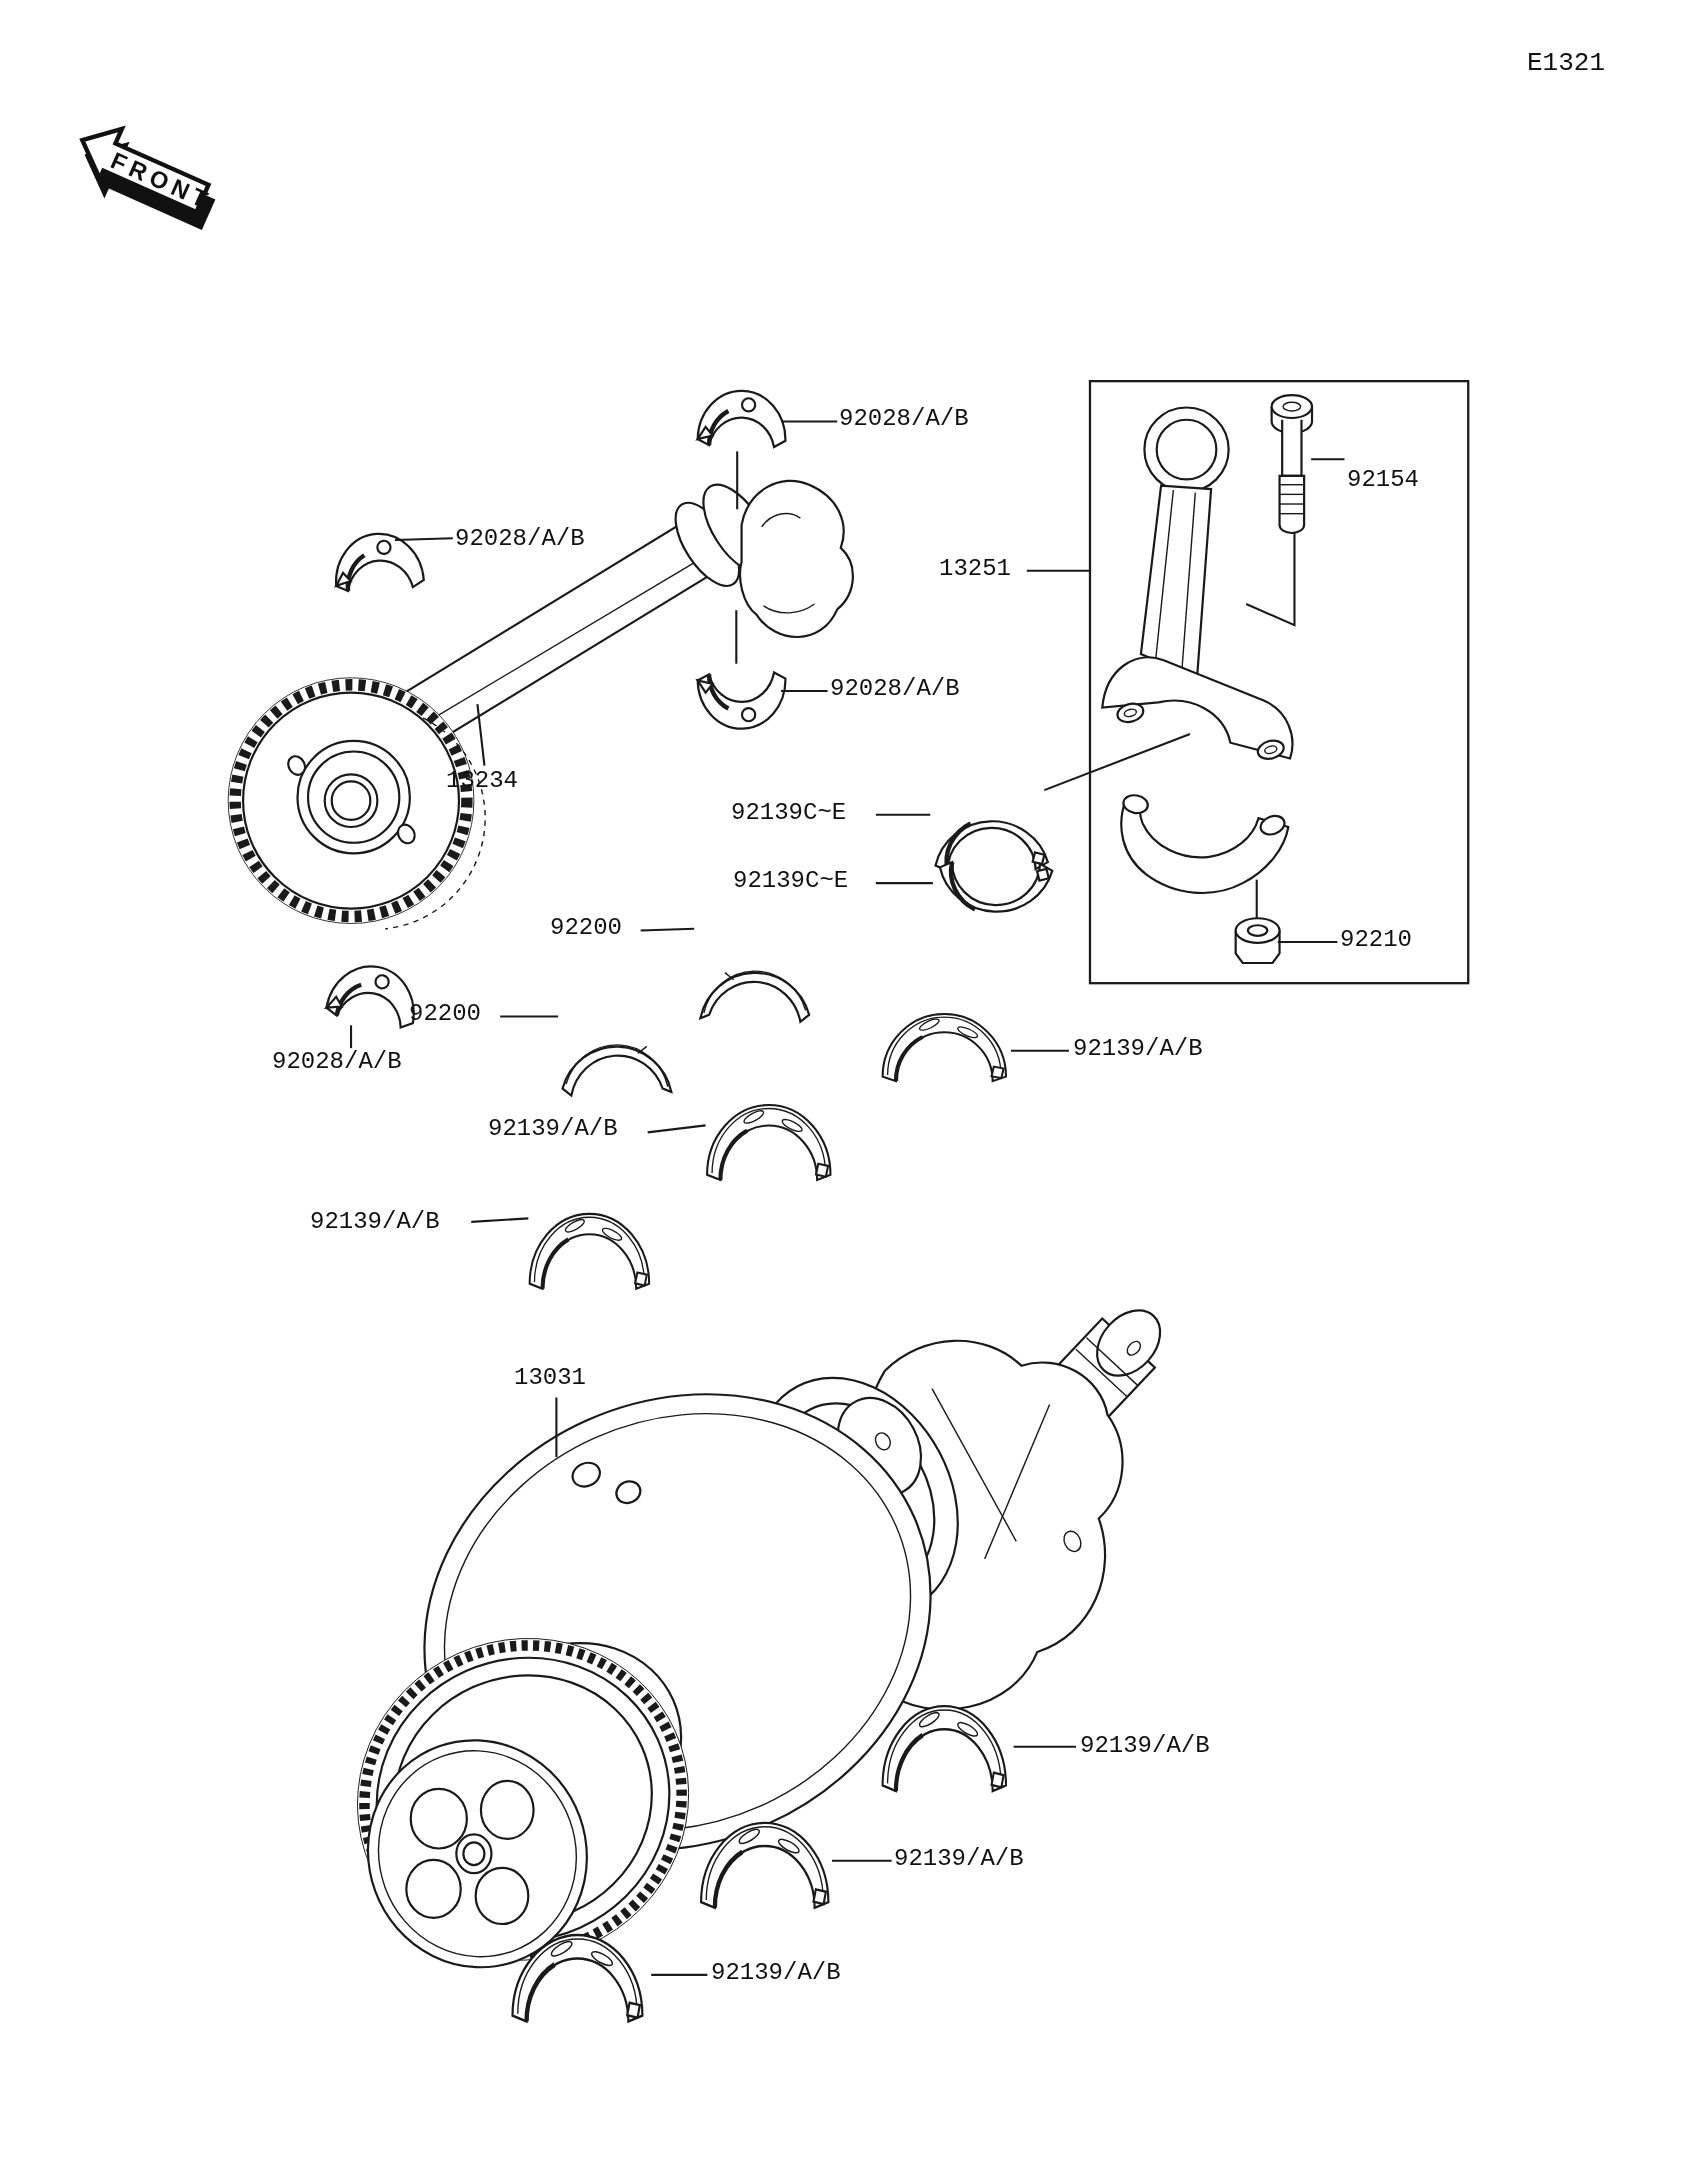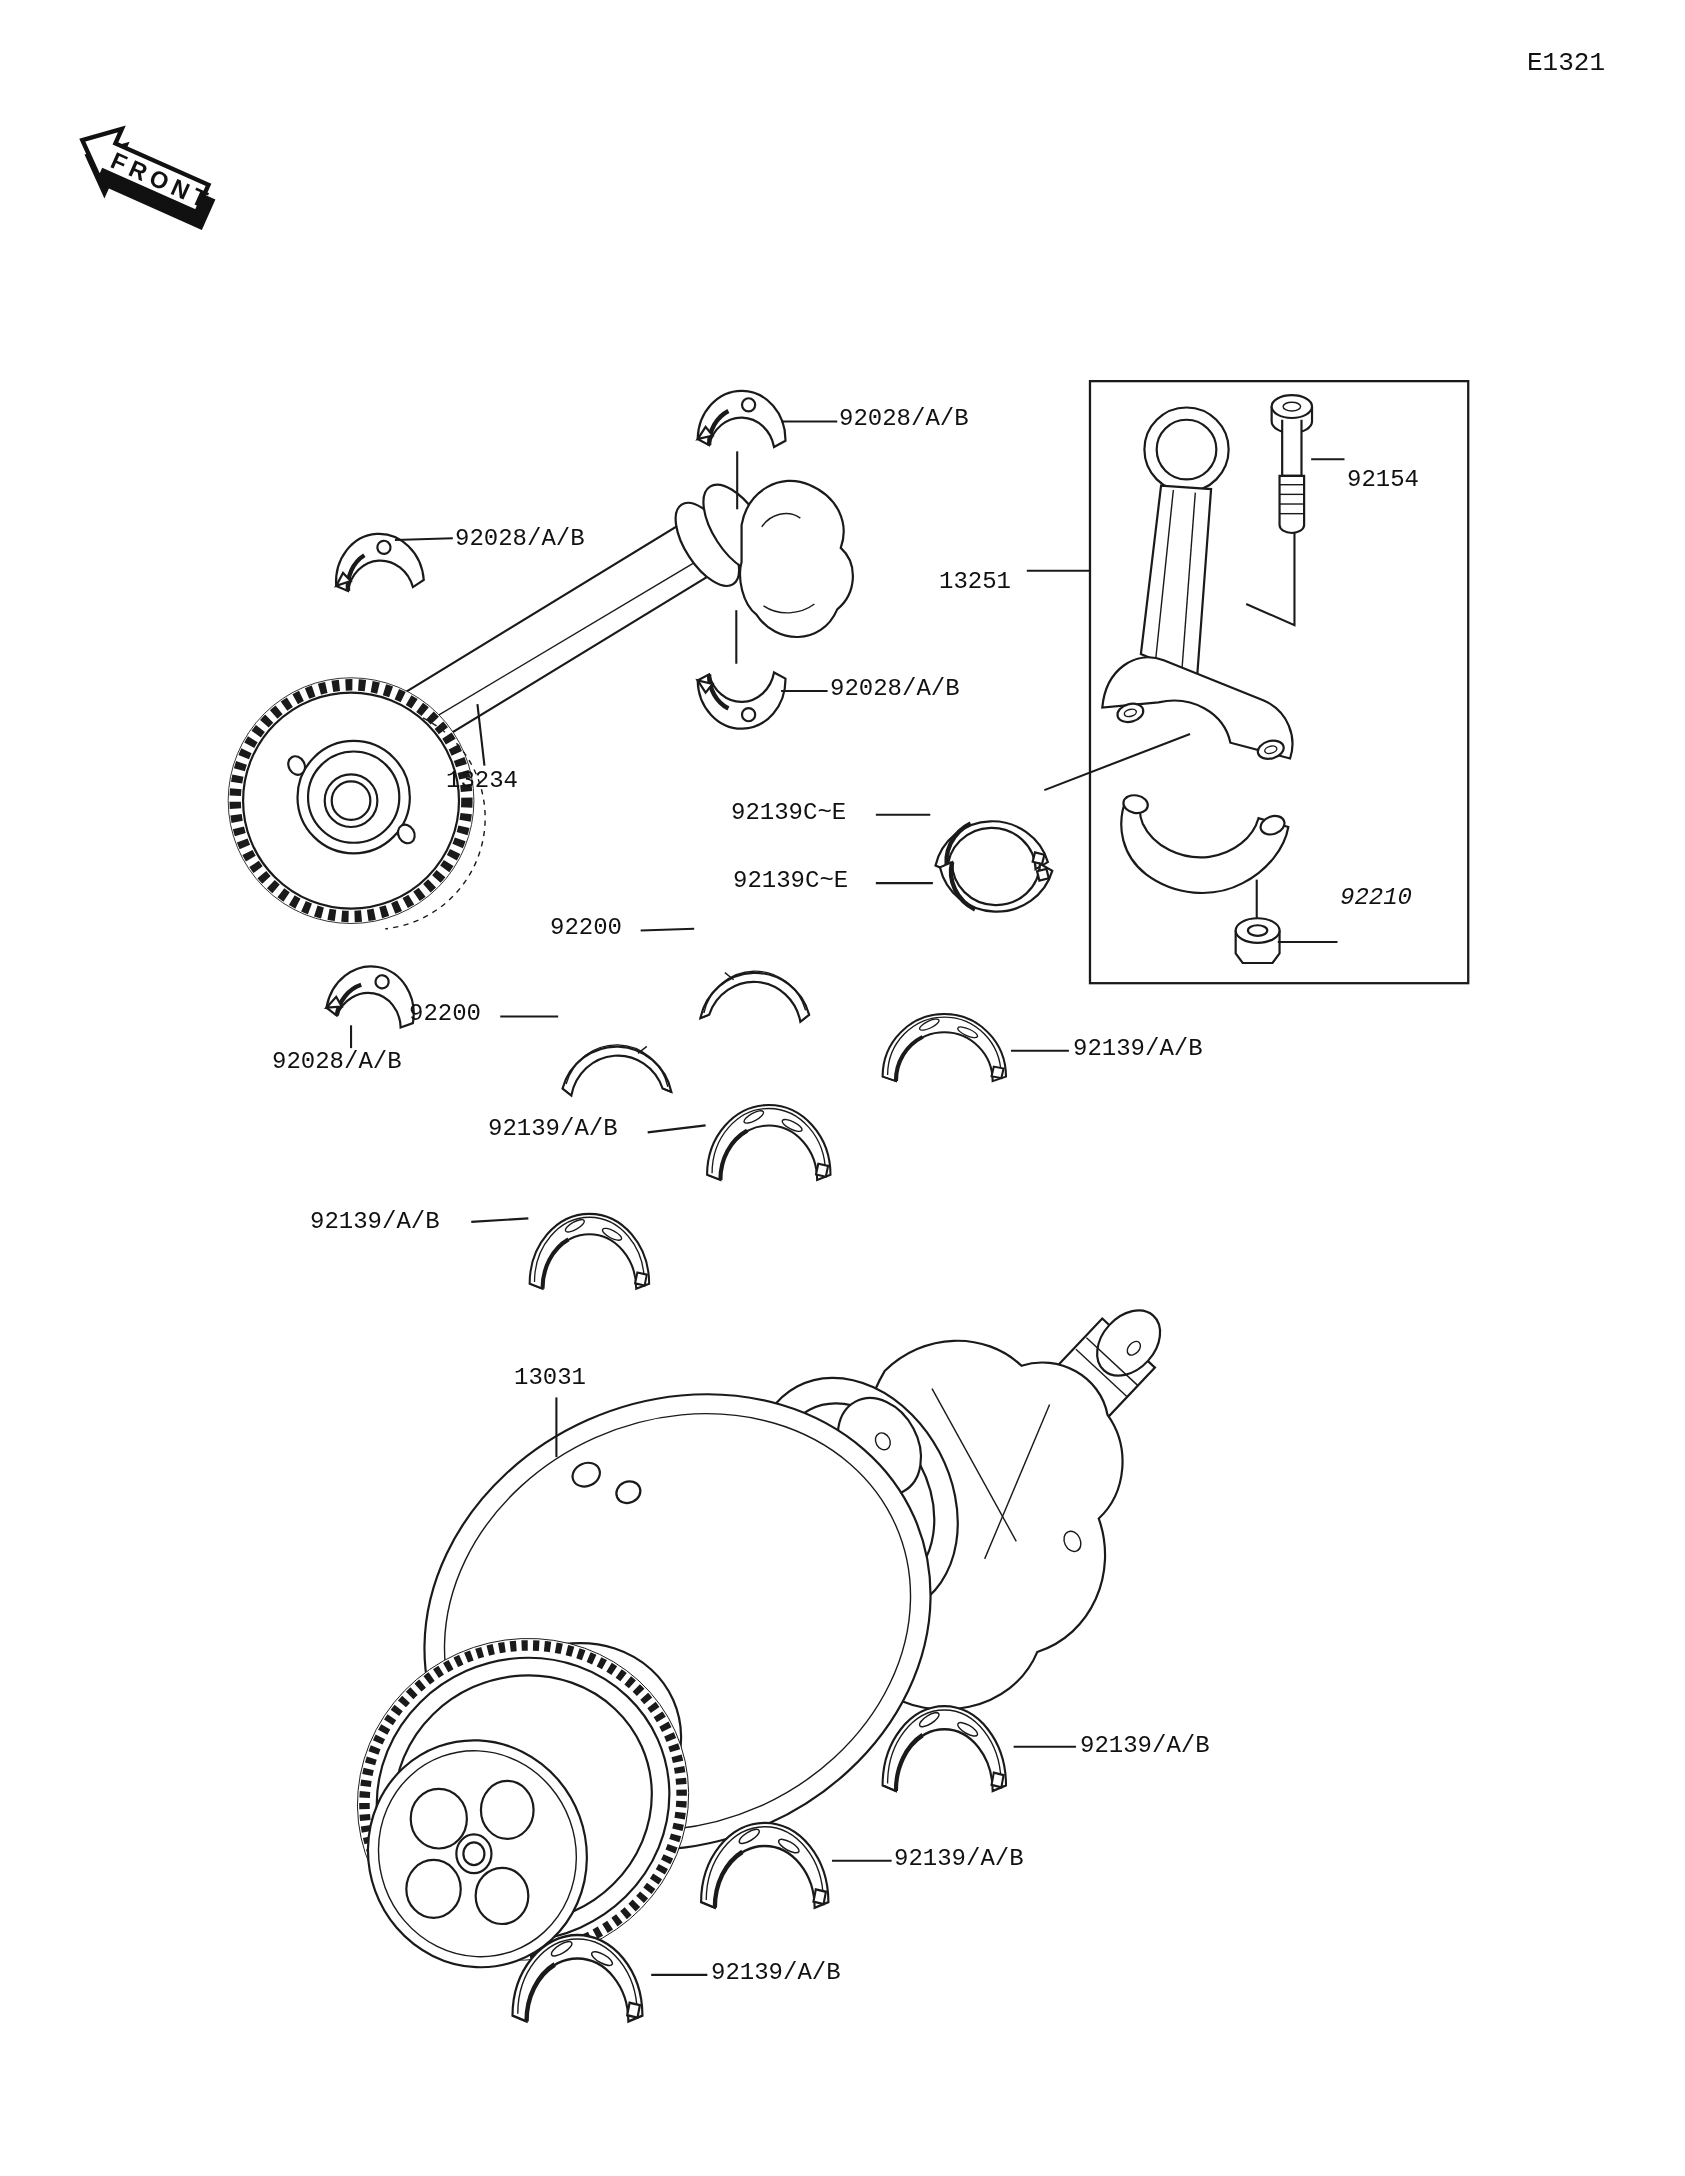--- a/index.html
+++ b/index.html
@@ -245,23 +245,23 @@
     <line class="leader" x1="948" y1="2120" x2="1016" y2="2120"></line>
     <line class="leader" x1="742" y1="2250" x2="806" y2="2250"></line>
   </g>
 </svg>
 
 <div class="lbl small" style="left:1527px;top:50px;">E1321</div>
 
 <div class="lbl" style="left:839px;top:407px;">92028/A/B</div>
 <div class="lbl" style="left:455px;top:527px;">92028/A/B</div>
 <div class="lbl" style="left:830px;top:677px;">92028/A/B</div>
-<div class="lbl" style="left:939px;top:557px;margin-top:13px;">13251</div>
+<div class="lbl" style="left:939px;top:557px;">13251</div>
 <div class="lbl" style="left:1347px;top:468px;">92154</div>
-<div class="lbl" style="left:1340px;top:886px;font-style:italic;">92210</div>
+<div class="lbl" style="left:1340px;top:928px;">92210</div>
 <div class="lbl" style="left:731px;top:801px;">92139C~E</div>
 <div class="lbl" style="left:733px;top:869px;">92139C~E</div>
 <div class="lbl" style="left:550px;top:916px;">92200</div>
 <div class="lbl" style="left:409px;top:1002px;">92200</div>
 <div class="lbl" style="left:272px;top:1050px;">92028/A/B</div>
 <div class="lbl" style="left:1073px;top:1037px;">92139/A/B</div>
 <div class="lbl" style="left:488px;top:1117px;">92139/A/B</div>
 <div class="lbl" style="left:310px;top:1210px;">92139/A/B</div>
 <div class="lbl" style="left:446px;top:769px;">13234</div>
 <div class="lbl" style="left:514px;top:1366px;">13031</div>

